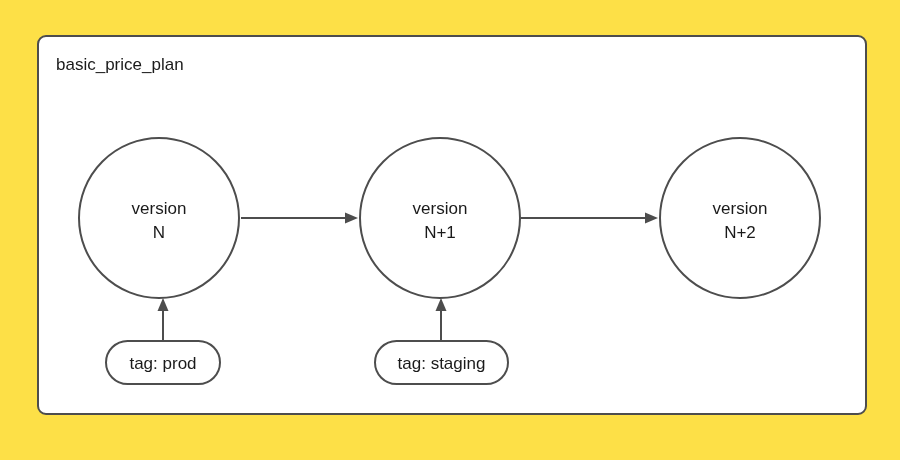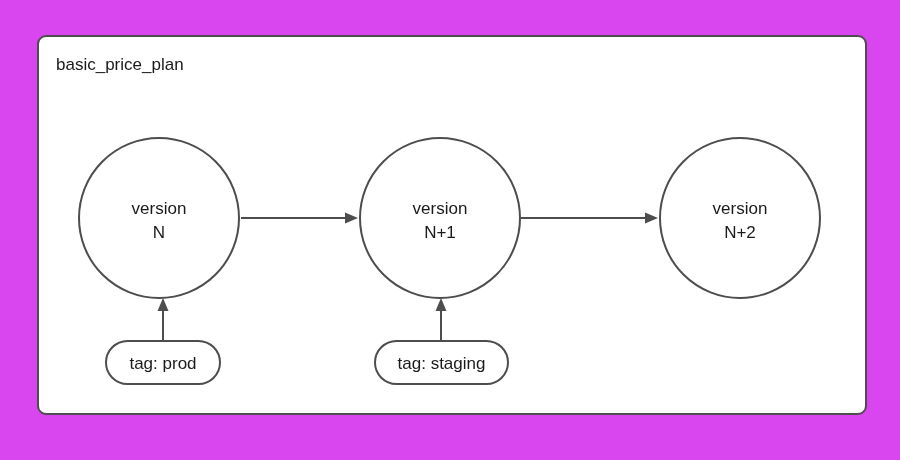--- a/index.html
+++ b/index.html
@@ -8,21 +8,21 @@
     padding: 0;
     background: #ffffff;
   }
   body {
     font-family: "Liberation Sans", sans-serif;
   }
   #canvas {
     position: relative;
     width: 900px;
     height: 460px;
-    background: #d946ef;
+    background: #fde047;
     overflow: hidden;
   }
   #diagram-svg {
     position: absolute;
     left: 0;
     top: 0;
     width: 900px;
     height: 460px;
   }
   .shape-stroke {

